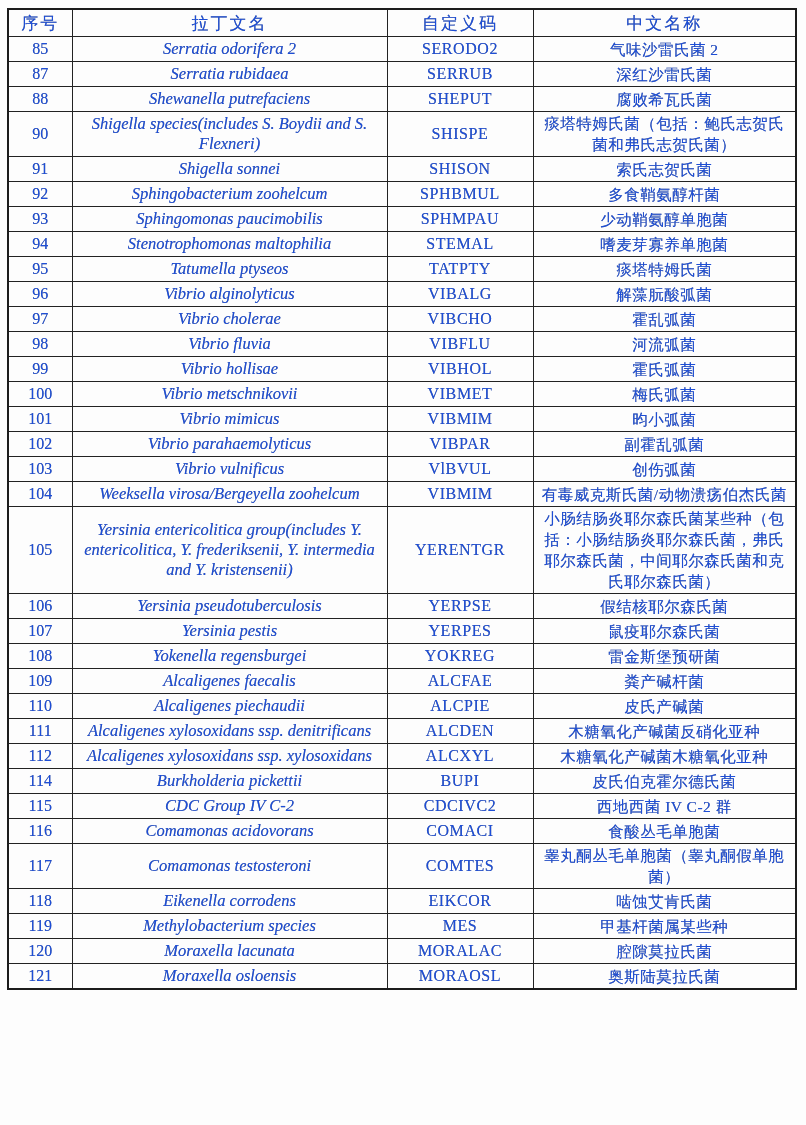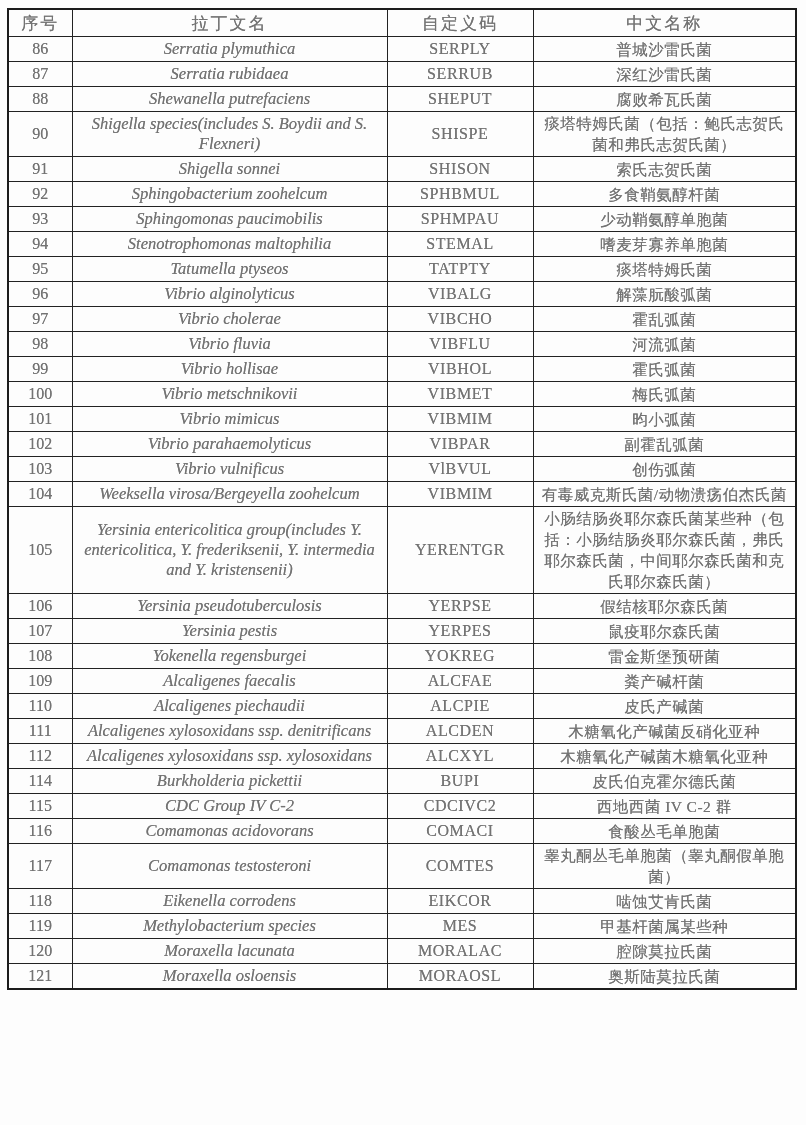--- a/index.html
+++ b/index.html
@@ -6,21 +6,21 @@
     margin: 0;
     padding: 0;
     background: #ffffff;
   }
   .page {
     position: relative;
     width: 806px;
     height: 1125px;
     background: #fdfdfd;
     font-family: "Liberation Serif", "DejaVu Serif", serif;
-    color: #737373;
+    color: #1d4ed8;
     overflow: hidden;
   }
   table.bacteria-table {
     position: absolute;
     left: 7px;
     top: 8px;
     width: 788px;
     border-collapse: collapse;
     table-layout: fixed;
     border: 2.5px solid #1c1c1c;
@@ -86,24 +86,24 @@
     <thead>
       <tr>
         <th>序号</th>
         <th>拉丁文名</th>
         <th>自定义码</th>
         <th>中文名称</th>
       </tr>
     </thead>
     <tbody>
         <tr>
-          <td class="cell-no">86</td>
-          <td class="cell-latin">Serratia plymuthica</td>
-          <td class="cell-code">SERPLY</td>
-          <td class="cell-cn">普城沙雷氏菌</td>
+          <td class="cell-no">85</td>
+          <td class="cell-latin">Serratia odorifera 2</td>
+          <td class="cell-code">SERODO2</td>
+          <td class="cell-cn">气味沙雷氏菌 2</td>
         </tr>
         <tr>
           <td class="cell-no">87</td>
           <td class="cell-latin">Serratia rubidaea</td>
           <td class="cell-code">SERRUB</td>
           <td class="cell-cn">深红沙雷氏菌</td>
         </tr>
         <tr>
           <td class="cell-no">88</td>
           <td class="cell-latin">Shewanella putrefaciens</td>

